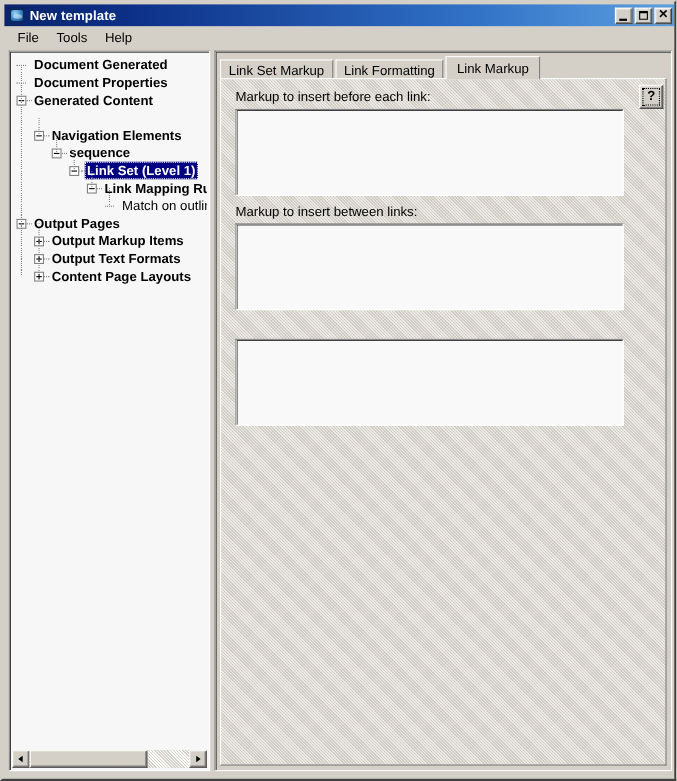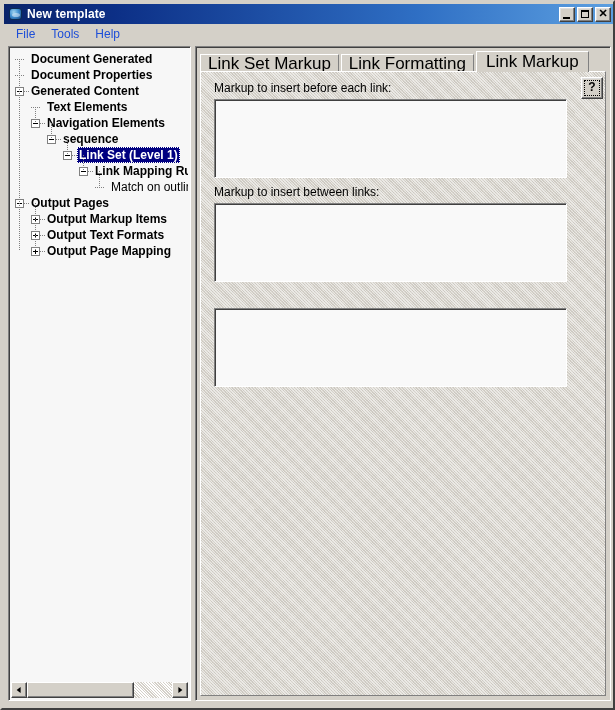--- a/index.html
+++ b/index.html
@@ -116,21 +116,21 @@
     width: 609px;
     height: 20px;
     background: #d4d0c8;
     display: flex;
     align-items: center;
     padding-left: 4px;
     box-sizing: border-box;
   }
   .menu-item {
     font-size: 12px;
-    color: #1d4ed8;
+    color: #000000;
     padding: 6px 8px;
     cursor: default;
     white-space: nowrap;
   }
 
   
   #tree-panel {
     position: absolute;
     left: 6px; top: 44px;
     width: 183px;
@@ -282,21 +282,21 @@
     right: 4px;
     height: 22px;
     display: flex;
     align-items: flex-end;
   }
   .tab {
     height: 19px;
     line-height: 18px;
     padding: 0 7px;
     margin-right: 2px;
-    font-size: 17px;
+    font-size: 12px;
     color: #000;
     background: #d4d0c8;
     border: 1px solid #ffffff;
     border-right-color: #808080;
     border-bottom: none;
     box-sizing: border-box;
     white-space: nowrap;
     cursor: default;
     position: relative;
     top: 1px;
@@ -414,24 +414,20 @@
         </div>
         <div class="tree-row" style="top: 18px; position: absolute; left: 0px; right: 0px;">
           <div class="dot-h" style="left: 4px; width: 9px;"></div>
           <div class="tree-label" style="left: 18px;">Document Properties</div>
         </div>
         <div class="tree-row" style="top: 34px; position: absolute; left: 0px; right: 0px;">
           <div class="dot-h" style="left: 13px; width: 5px;"></div>
           <div class="expander" style="left: 4px;"></div>
           <div class="tree-label" style="left: 18px;">Generated Content</div>
         </div>
-        <div class="tree-row" style="top: 50px; position: absolute; left: 0px; right: 0px;">
-          <div class="dot-h" style="left: 20px; width: 9px;"></div>
-          <div class="tree-label" style="left: 34px;">Text Elements</div>
-        </div>
         <div class="tree-row" style="top: 66px; position: absolute; left: 0px; right: 0px;">
           <div class="dot-h" style="left: 29px; width: 5px;"></div>
           <div class="expander" style="left: 20px;"></div>
           <div class="tree-label" style="left: 34px;">Navigation Elements</div>
         </div>
         <div class="tree-row" style="top: 82px; position: absolute; left: 0px; right: 0px;">
           <div class="dot-h" style="left: 45px; width: 5px;"></div>
           <div class="expander" style="left: 36px;"></div>
           <div class="tree-label" style="left: 50px;">sequence</div>
         </div>
@@ -460,21 +456,21 @@
           <div class="tree-label" style="left: 34px;">Output Text Formats</div>
         </div>
         <div class="tree-row" style="top: 162px; position: absolute; left: 0px; right: 0px;">
           <div class="dot-h" style="left: 29px; width: 5px;"></div>
           <div class="expander plus" style="left: 20px;"></div>
           <div class="tree-label" style="left: 34px;">Output Markup Items</div>
         </div>
         <div class="tree-row" style="top: 194px; position: absolute; left: 0px; right: 0px;">
           <div class="dot-h" style="left: 29px; width: 5px;"></div>
           <div class="expander plus" style="left: 20px;"></div>
-          <div class="tree-label" style="left: 34px;">Output Page Mapping</div>
+          <div class="tree-label" style="left: 34px;">Content Page Layouts</div>
         </div>
         <div class="dot-v" style="left: 8px; top: 10px; height: 192px;"></div>
         <div class="dot-v" style="left: 24px; top: 58px; height: 16px;"></div>
         <div class="dot-v" style="left: 40px; top: 74px; height: 16px;"></div>
         <div class="dot-v" style="left: 56px; top: 90px; height: 16px;"></div>
         <div class="dot-v" style="left: 72px; top: 106px; height: 16px;"></div>
         <div class="dot-v" style="left: 88px; top: 122px; height: 16px;"></div>
         <div class="dot-v" style="left: 24px; top: 154px; height: 48px;"></div>
       </div>
 

